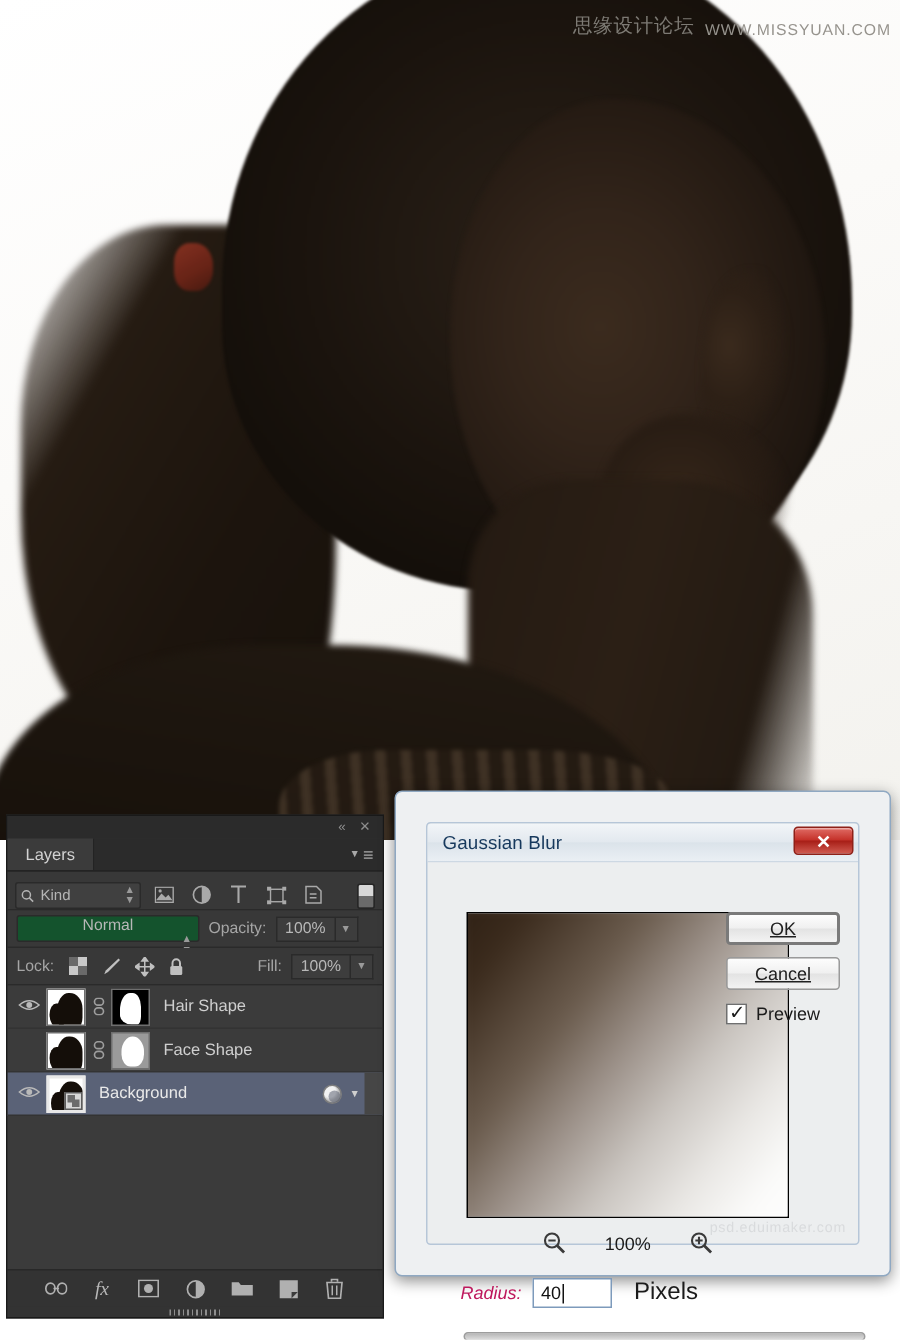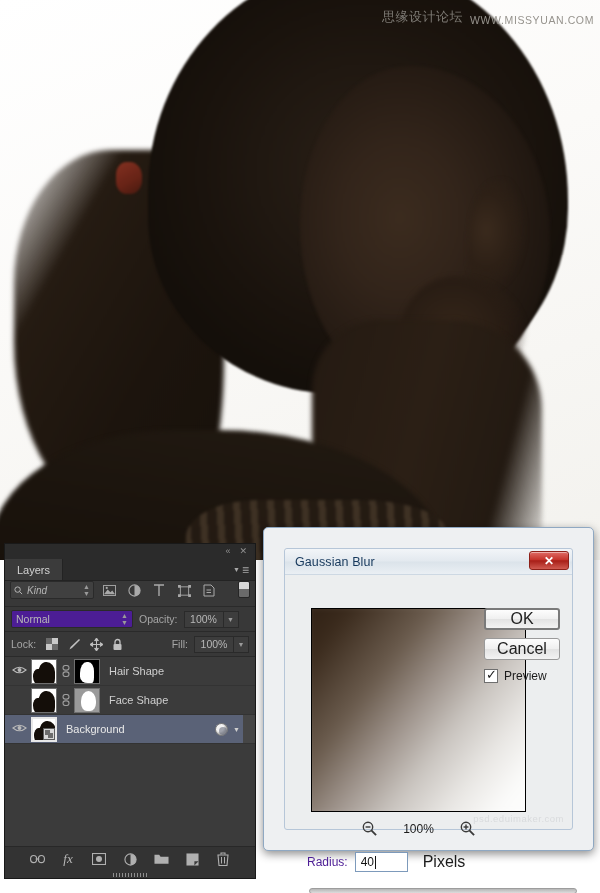--- a/index.html
+++ b/index.html
@@ -117,21 +117,21 @@
   }
   .tab-filler { flex: 1; }
   .panel-menu {
     display: flex; align-items: center; gap: 2px; padding-right: 6px; color: #a8a8a8;
   }
   .panel-menu .caret { font-size: 7px; }
   .panel-menu .burger { display: inline-block; font-size: 12px; line-height: 1; }
 
   .filter-row {
     height: 26px; background: #383838; border-bottom: 1px solid #2a2a2a;
-    display: flex; align-items: flex-start; padding: 0 5px; gap: 5px; font-style: italic;
+    display: flex; align-items: flex-end; padding: 0 5px; gap: 5px;
   }
   .kind-select {
     width: 84px; height: 18px; background: #404040;
     border: 1px solid #2a2a2a; border-radius: 2px;
     display: flex; align-items: center; gap: 4px; padding: 0 3px;
     color: #b5b5b5; font-size: 10px; position: relative;
   }
   .kind-select .stepper { margin-left: auto; font-size: 7px; line-height: 7px; color: #9a9a9a; text-align: center; }
   .ficon {
     width: 20px; height: 19px; display: flex; align-items: center; justify-content: center;
@@ -142,23 +142,23 @@
     margin-left: auto; width: 12px; height: 17px; border-radius: 2px;
     background: linear-gradient(#d7d7d7 0 48%, #6a6a6a 48% 100%);
     border: 1px solid #262626;
   }
 
   .blend-row, .lock-row {
     height: 25px; background: #383838; border-bottom: 1px solid #2a2a2a;
     display: flex; align-items: center; padding: 0 6px; gap: 6px;
   }
   .blend-select {
-    width: 122px; height: 18px; background: #4c1d95; border: 1px solid #2a2a2a;
+    width: 122px; height: 18px; background: #14532d; border: 1px solid #2a2a2a;
     border-radius: 2px; display: flex; align-items: center; padding: 0 4px;
-    color: #b8b8b8; font-size: 10.5px;
+    color: #b8b8b8; font-size: 10.5px; flex-direction: column;
   }
   .blend-select .stepper { margin-left: auto; font-size: 7px; line-height: 7px; color: #9a9a9a; }
   .lbl { color: #a6a6a6; font-size: 10.5px; }
   .numbox {
     width: 40px; height: 17px; background: #3d3d3d; border: 1px solid #2a2a2a;
     color: #b8b8b8; font-size: 10.5px; display: flex; align-items: center; justify-content: center;
   }
   .numdrop {
     width: 15px; height: 17px; background: #3d3d3d; border: 1px solid #2a2a2a; border-left: none;
     display: flex; align-items: center; justify-content: center; color: #9a9a9a; font-size: 7px;
@@ -297,21 +297,21 @@
   }
   .btn-col {
     position: absolute; right: 12px; top: 33px; width: 76px;
     display: flex; flex-direction: column; gap: 8px;
   }
   .btn {
     height: 22px; border-radius: 3px;
     background: linear-gradient(#fdfdfd 0%, #f0f0f0 48%, #e3e3e3 52%, #f3f3f3 100%);
     border: 1px solid #9a9a9a;
     display: flex; align-items: center; justify-content: center;
-    font-size: 16px; color: #202020;
+    font-size: 12px; color: #202020; text-decoration: underline;
   }
   .btn.default { border: 2px solid #7a7a7a; }
   .chk-row { display: flex; align-items: center; gap: 6px; margin-top: 1px; text-align: center; }
   .chk {
     width: 14px; height: 14px; background: #fff; border: 1px solid #6f6f6f;
     position: relative;
   }
   .chk::after {
     content: "✓"; position: absolute; left: 1px; top: -3px;
     font-size: 13px; color: #1a1a1a; line-height: 16px;
@@ -322,21 +322,21 @@
     position: absolute; left: 26px; top: 246px; width: 215px;
     display: flex; align-items: center; justify-content: center; gap: 26px;
   }
   .mag { color: #3a3a3a; display: flex; align-items: center; }
   .zoom-pct { font-size: 12px; color: #1b1b1b; }
 
   .radius-row {
     position: absolute; left: 22px; top: 277px;
     display: flex; align-items: center; gap: 7px;
   }
-  .radius-label { font-size: 12px; color: #4c1d95; }
+  .radius-label { font-size: 12px; color: #be185d; font-style: italic; }
   .radius-input {
     width: 53px; height: 20px; background: #fff; border: 1px solid #7d9abb;
     display: flex; align-items: center; padding-left: 5px;
     font-size: 12px; color: #111; position: relative;
   }
   .caret-bar {
     display: inline-block; width: 1px; height: 13px; background: #111; margin-left: 1px;
   }
   .pixels-label { font-size: 16px; color: #1b1b1b; margin-left: 8px; }
 

